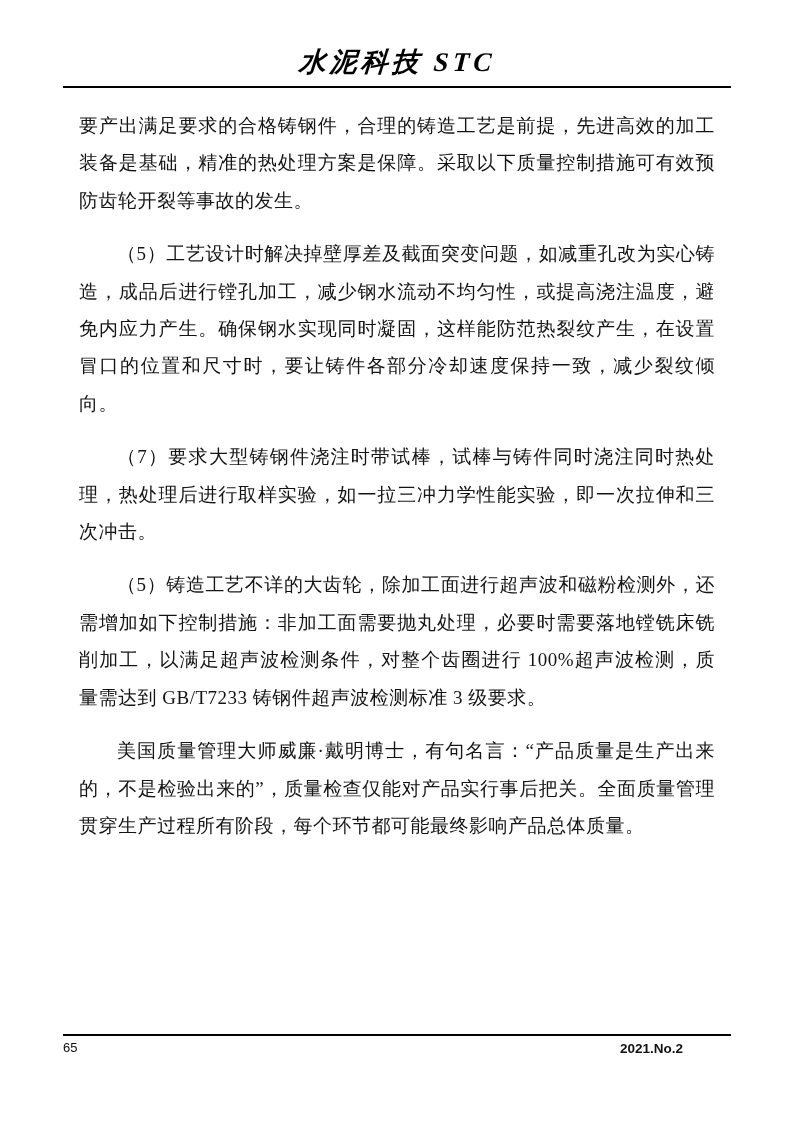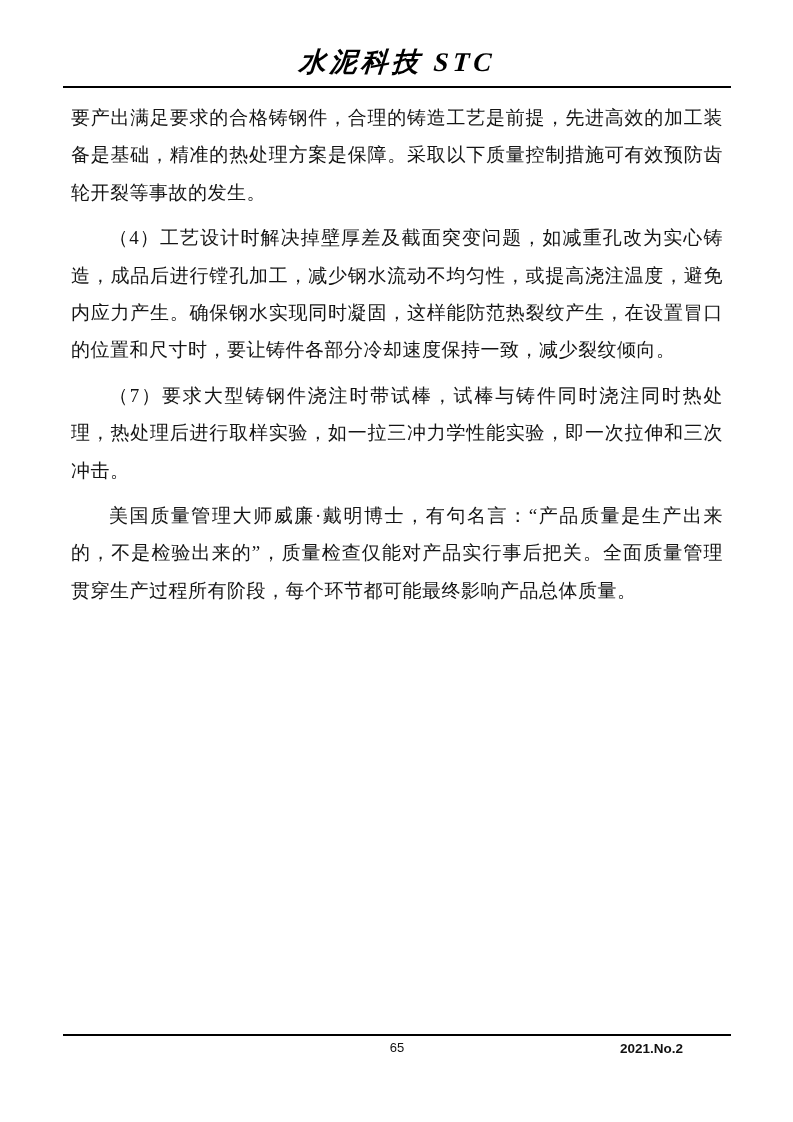--- a/index.html
+++ b/index.html
@@ -38,21 +38,21 @@
   }
   .header-rule {
     height: 0;
     border-top: 2px solid #000000;
     margin-top: 6px;
   }
   .article {
     padding-top: 3px;
   }
   .article p {
-    margin: 8px;
+    margin: 16px;
     font-size: 19px;
     line-height: 37.4px;
     text-align: justify;
     text-justify: inter-character;
     letter-spacing: 0.5px;
     color: #141414;
     font-family: Liberation Serif, serif;
   }
   .article p.indent {
     text-indent: 2em;
@@ -71,21 +71,20 @@
     width: 668px;
     top: 1040px;
     height: 20px;
     font-family: "Liberation Sans", "DejaVu Sans", sans-serif;
     color: #111111;
   }
   .page-number {
     position: absolute;
     left: 0;
     right: 0;
-    text-align: center;
     font-size: 13px;
   }
   .issue-number {
     position: absolute;
     right: 48px;
     top: 1px;
     font-size: 13.5px;
     font-weight: 700;
   }
 </style>
@@ -95,22 +94,23 @@
 <div class="page">
   <div class="content">
 
     <div class="header">
       <span class="journal-title">水泥科技 STC</span>
       <div class="header-rule"></div>
     </div>
 
     <div class="article">
       <p>要产出满足要求的合格铸钢件，合理的铸造工艺是前提，先进高效的加工装备是基础，精准的热处理方案是保障。采取以下质量控制措施可有效预防齿轮开裂等事故的发生。</p>
-      <p class="indent">（4）工艺设计时解决掉壁厚差及截面突变问题，如减重孔改为实心铸造，成品后进行镗孔加工，减少钢水流动不均匀性，或提高浇注温度，避免内应力产生。确保钢水实现同时凝固，这样能防范热裂纹产生，在设置冒口的位置和尺寸时，要让铸件各部分冷却速度保持一致，减少裂纹倾向。</p>
+      <p class="indent">（5）工艺设计时解决掉壁厚差及截面突变问题，如减重孔改为实心铸造，成品后进行镗孔加工，减少钢水流动不均匀性，或提高浇注温度，避免内应力产生。确保钢水实现同时凝固，这样能防范热裂纹产生，在设置冒口的位置和尺寸时，要让铸件各部分冷却速度保持一致，减少裂纹倾向。</p>
       <p class="indent">（7）要求大型铸钢件浇注时带试棒，试棒与铸件同时浇注同时热处理，热处理后进行取样实验，如一拉三冲力学性能实验，即一次拉伸和三次冲击。</p>
+      <p class="indent">（5）铸造工艺不详的大齿轮，除加工面进行超声波和磁粉检测外，还需增加如下控制措施：非加工面需要抛丸处理，必要时需要落地镗铣床铣削加工，以满足超声波检测条件，对整个齿圈进行 100%超声波检测，质量需达到 GB/T7233 铸钢件超声波检测标准 3 级要求。</p>
       <p class="indent">美国质量管理大师威廉·戴明博士，有句名言：“产品质量是生产出来的，不是检验出来的”，质量检查仅能对产品实行事后把关。全面质量管理贯穿生产过程所有阶段，每个环节都可能最终影响产品总体质量。</p>
     </div>
 
   </div>
 
   <div class="footer-rule"></div>
 
   <div class="footer">
     <span class="page-number">65</span>
     <span class="issue-number">2021.No.2</span>

